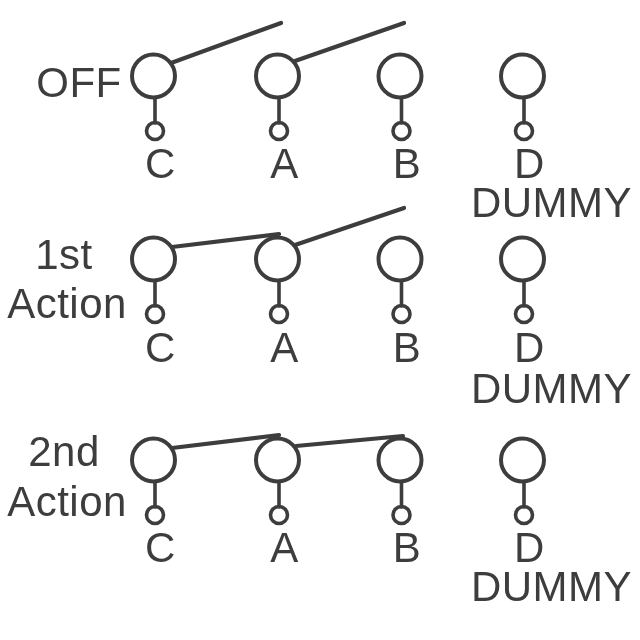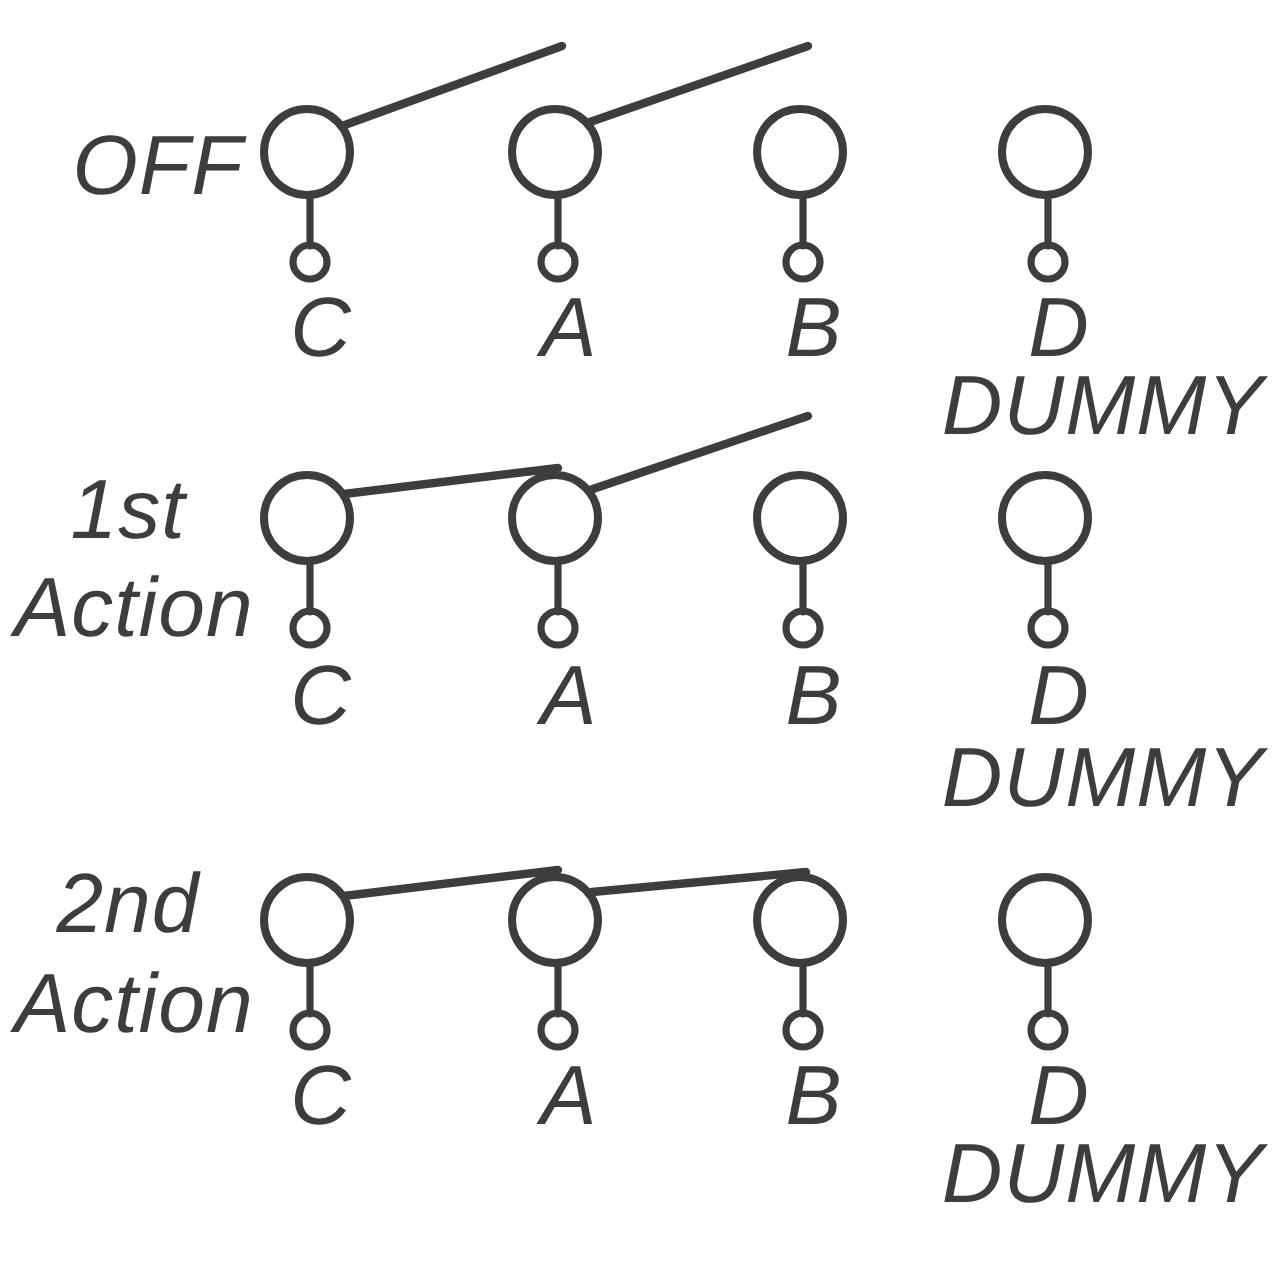--- a/index.html
+++ b/index.html
@@ -8,21 +8,20 @@
     width: 640px;
     height: 640px;
     background: #ffffff;
     overflow: hidden;
   }
   .stage {
     position: relative;
     width: 640px;
     height: 640px;
     background: var(--bg, #ffffff);
-    font-style: italic;
   }
   svg {
     display: block;
     color: var(--stroke, #3d3d3d);
     font-family: "Liberation Sans", "DejaVu Sans", sans-serif;
   }
   .c-big {
     fill: none;
     stroke: currentColor;
     stroke-width: 4;

